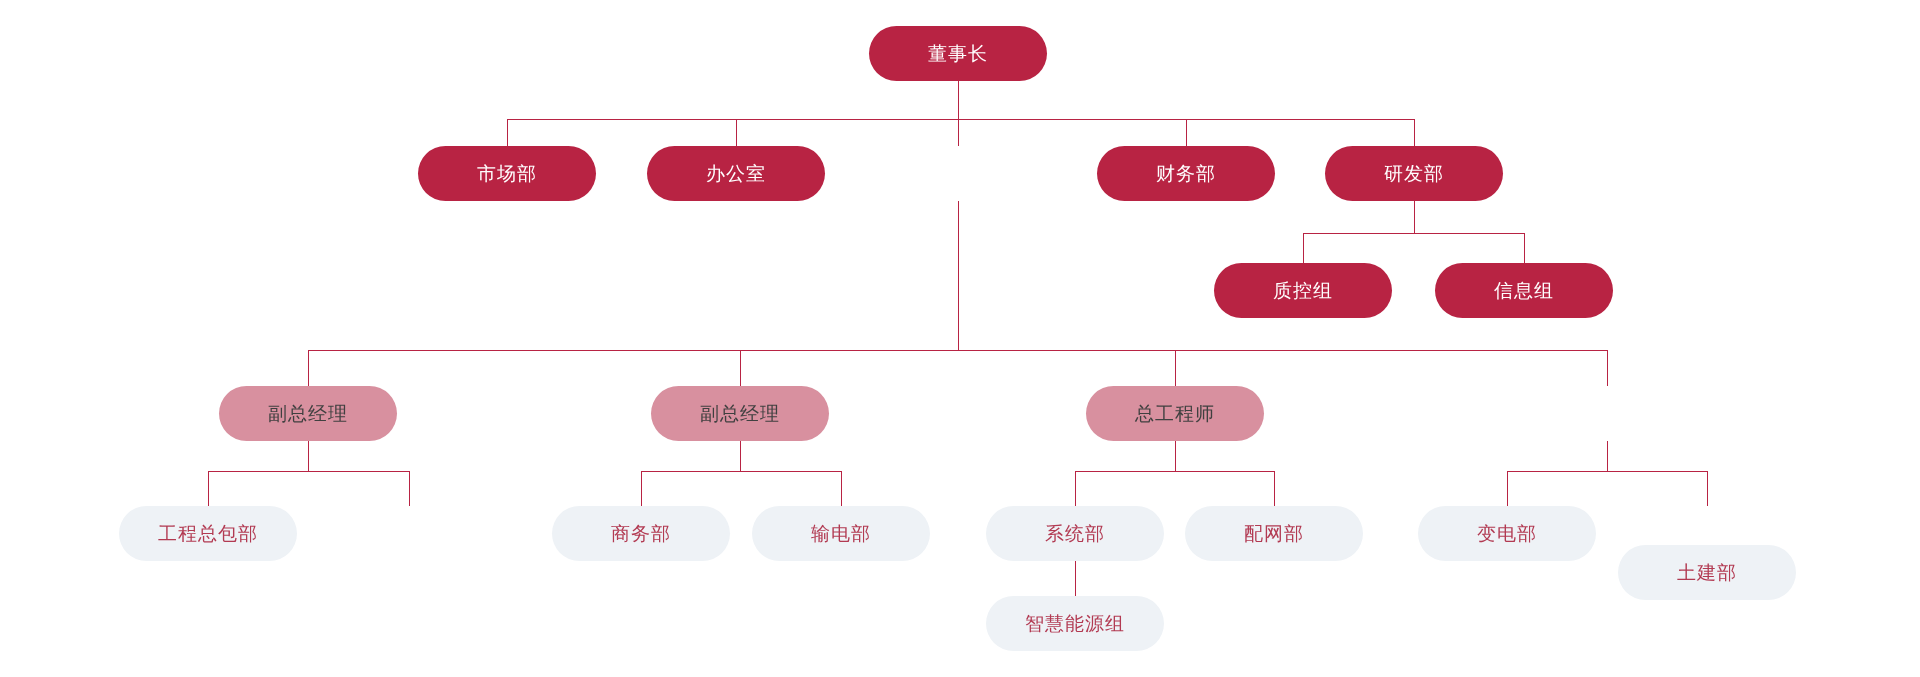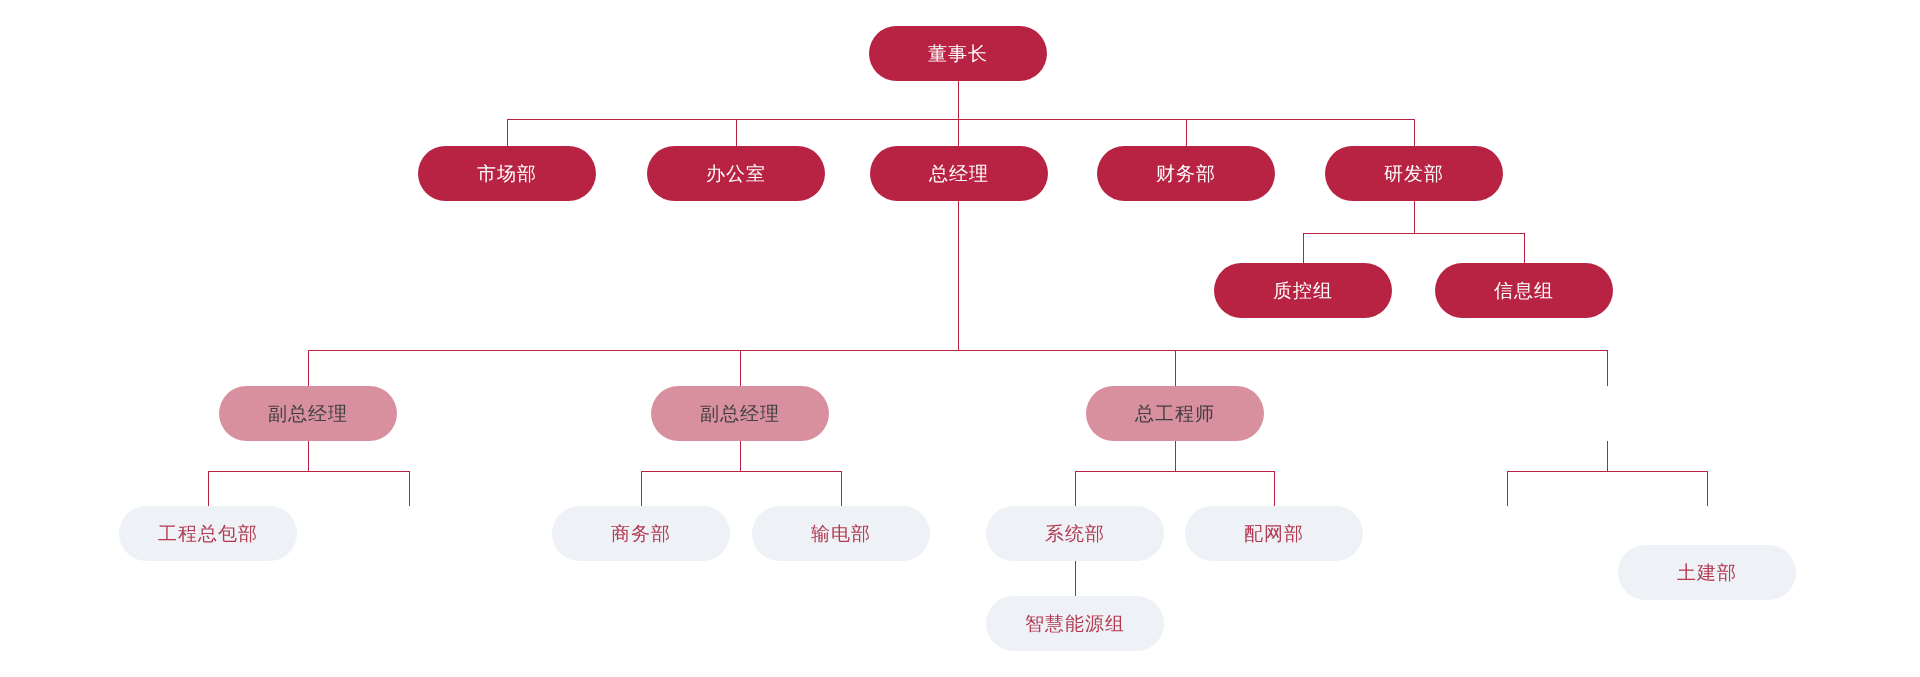--- a/index.html
+++ b/index.html
@@ -84,21 +84,20 @@
       M1607 441 V471 M1507 471 H1707 M1507 471 V506 M1707 471 V506
       M1075 561 V596"></path>
   </svg>
 
   <div class="node lv-primary n-chairman">董事长</div>
 
   <div class="node lv-primary n-marketing">市场部</div>
 
   <div class="node lv-primary n-office">办公室</div>
 
-  <div class="node lv-primary n-gm">总经理</div>
 
   <div class="node lv-primary n-finance">财务部</div>
 
   <div class="node lv-primary n-qc">质控组</div>
 
   <div class="node lv-primary n-rd">研发部</div>
 
   <div class="node lv-primary n-info">信息组</div>
 
   <div class="node lv-secondary n-dgm1">副总经理</div>
@@ -112,18 +111,19 @@
 
 
   <div class="node lv-tertiary n-biz">商务部</div>
 
   <div class="node lv-tertiary n-trans">输电部</div>
 
   <div class="node lv-tertiary n-dist">配网部</div>
 
   <div class="node lv-tertiary n-sys">系统部</div>
 
+  <div class="node lv-tertiary n-sub">变电部</div>
 
   <div class="node lv-tertiary n-civil">土建部</div>
 
   <div class="node lv-tertiary n-smart">智慧能源组</div>
 
 </div>
 
 </body></html>

